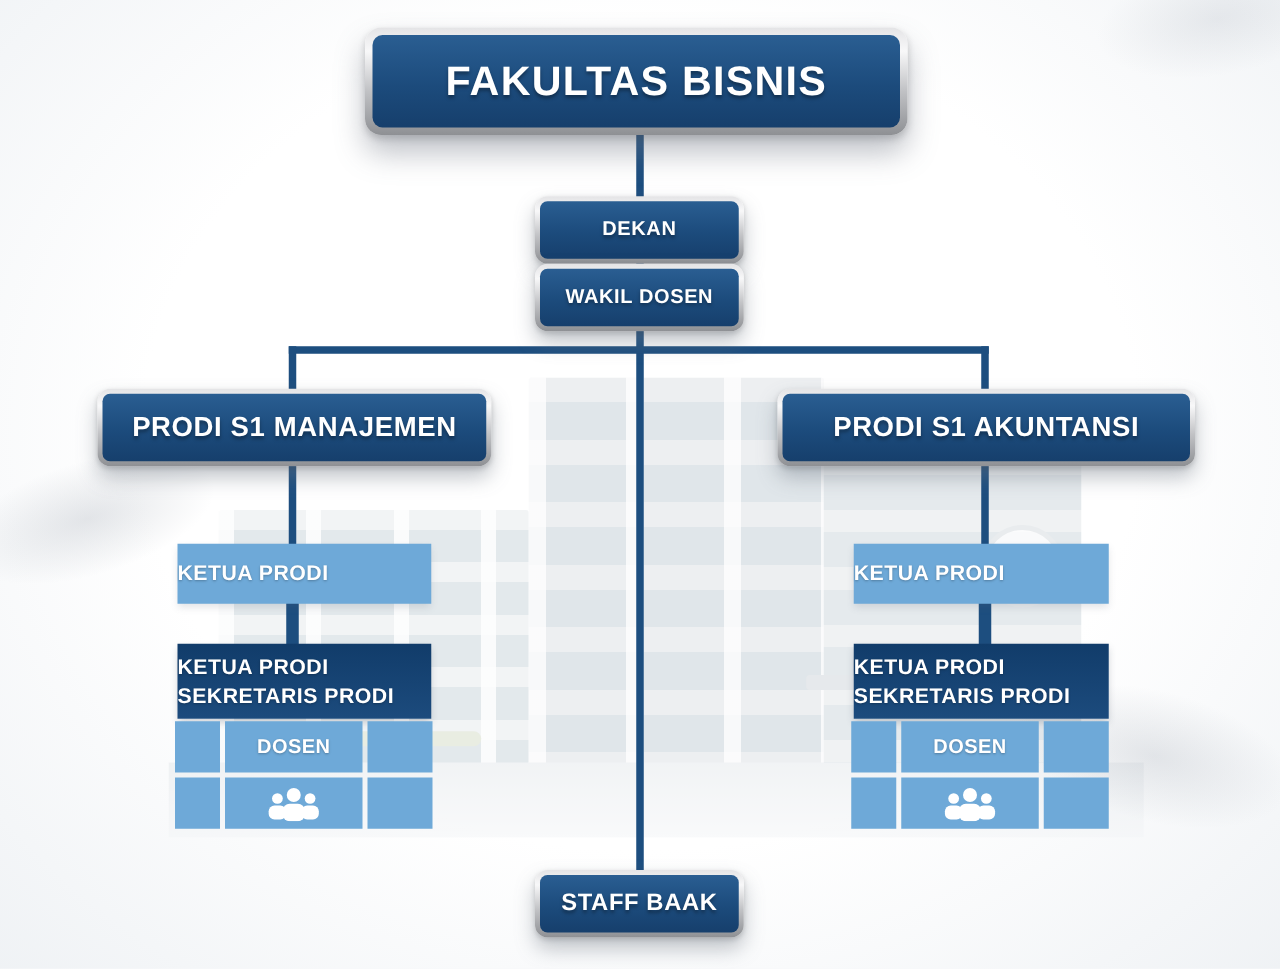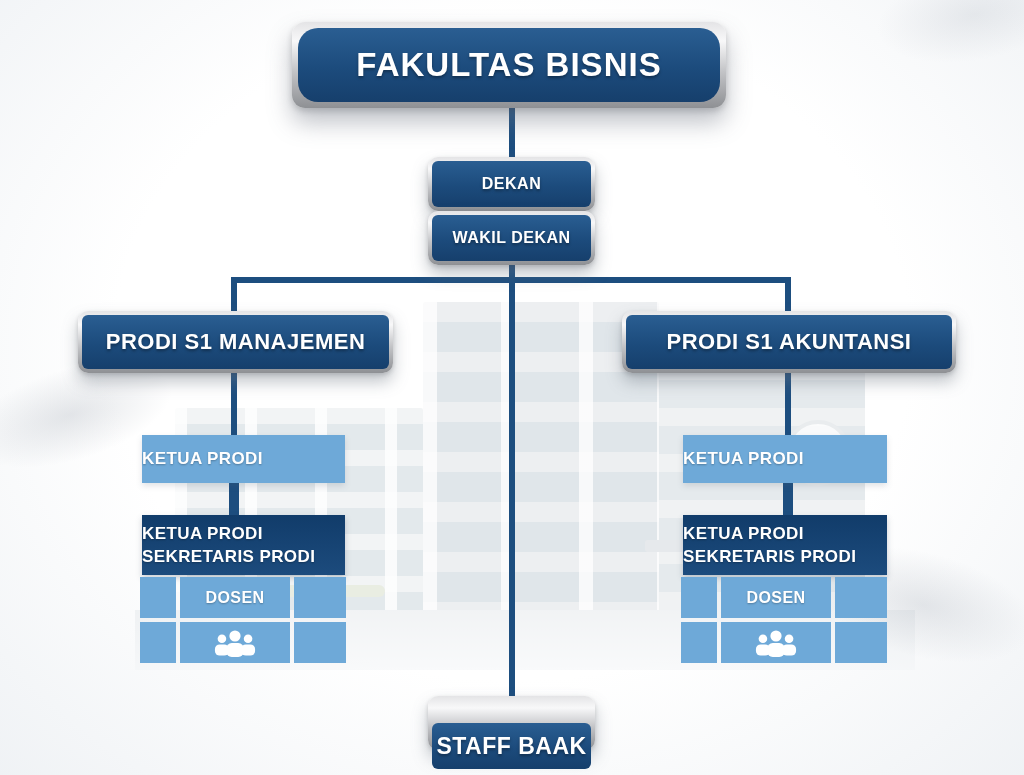--- a/index.html
+++ b/index.html
@@ -50,33 +50,33 @@
   
   .metal{
     position:absolute;z-index:3;box-sizing:border-box;
     padding:6px;border-radius:13px;
     background:linear-gradient(180deg,#e4e4e6 0%,#f8f8f9 22%,#c2c3c6 58%,#8e9094 100%);
     box-shadow:0 14px 24px rgba(108,116,128,.45), 0 3px 6px rgba(0,0,0,.18);
   }
   .metal-sm{padding:4px;border-radius:10px;box-shadow:0 9px 16px rgba(108,116,128,.42), 0 2px 4px rgba(0,0,0,.16);}
   .metal-inner{
     width:100%;height:100%;box-sizing:border-box;
-    border-radius:20px;
+    border-radius:8px;
     background:linear-gradient(180deg,#2a5e92 0%,#1c4b7c 55%,#163f6c 100%);
     display:flex;align-items:center;justify-content:center;flex-direction:column;
     color:#fff;font-weight:bold;letter-spacing:.5px;
     text-shadow:0 2px 3px rgba(0,0,0,.35);
     text-align:center;
   }
   .metal-sm .metal-inner{border-radius:6px;}
 
   .t-title{font-size:33px;letter-spacing:1px;}
   .t-med{font-size:16px;}
   .t-prodi{font-size:22px;}
-  .t-staff{font-size:23px;margin-top:23px;}
+  .t-staff{font-size:19px;}
 
   
   .flat{
     position:absolute;z-index:2;box-sizing:border-box;
     display:flex;align-items:flex-start;justify-content:center;flex-direction:column;
     color:#fff;font-weight:bold;letter-spacing:.4px;text-align:center;
     text-shadow:0 1px 2px rgba(0,0,0,.28);
   }
   .flat-light{background:#6ea9d8;font-size:17px;box-shadow:0 3px 6px rgba(90,100,115,.18);}
   .flat-navy{background:linear-gradient(180deg,#113c6a 0%,#1c4b7d 100%);font-size:17px;line-height:23px;box-shadow:0 3px 6px rgba(60,70,90,.25);}
@@ -121,21 +121,21 @@
   <div class="line" style="left:783px;top:482px;width:10px;height:36px;"></div>
 
   <div class="metal" style="left:292px;top:22px;width:434px;height:86px;">
     <div class="metal-inner t-title">FAKULTAS BISNIS</div>
   </div>
 
   <div class="metal metal-sm" style="left:428px;top:157px;width:167px;height:54px;">
     <div class="metal-inner t-med">DEKAN</div>
   </div>
   <div class="metal metal-sm" style="left:428px;top:211px;width:167px;height:54px;">
-    <div class="metal-inner t-med">WAKIL DEKAN</div>
+    <div class="metal-inner t-med">WAKIL DOSEN</div>
   </div>
 
   <div class="metal metal-sm" style="left:78px;top:311px;width:315px;height:62px;">
     <div class="metal-inner t-prodi">PRODI S1 MANAJEMEN</div>
   </div>
   <div class="metal metal-sm" style="left:622px;top:311px;width:334px;height:62px;">
     <div class="metal-inner t-prodi">PRODI S1 AKUNTANSI</div>
   </div>
 
   <div class="flat flat-light" style="left:142px;top:435px;width:203px;height:48px;">

